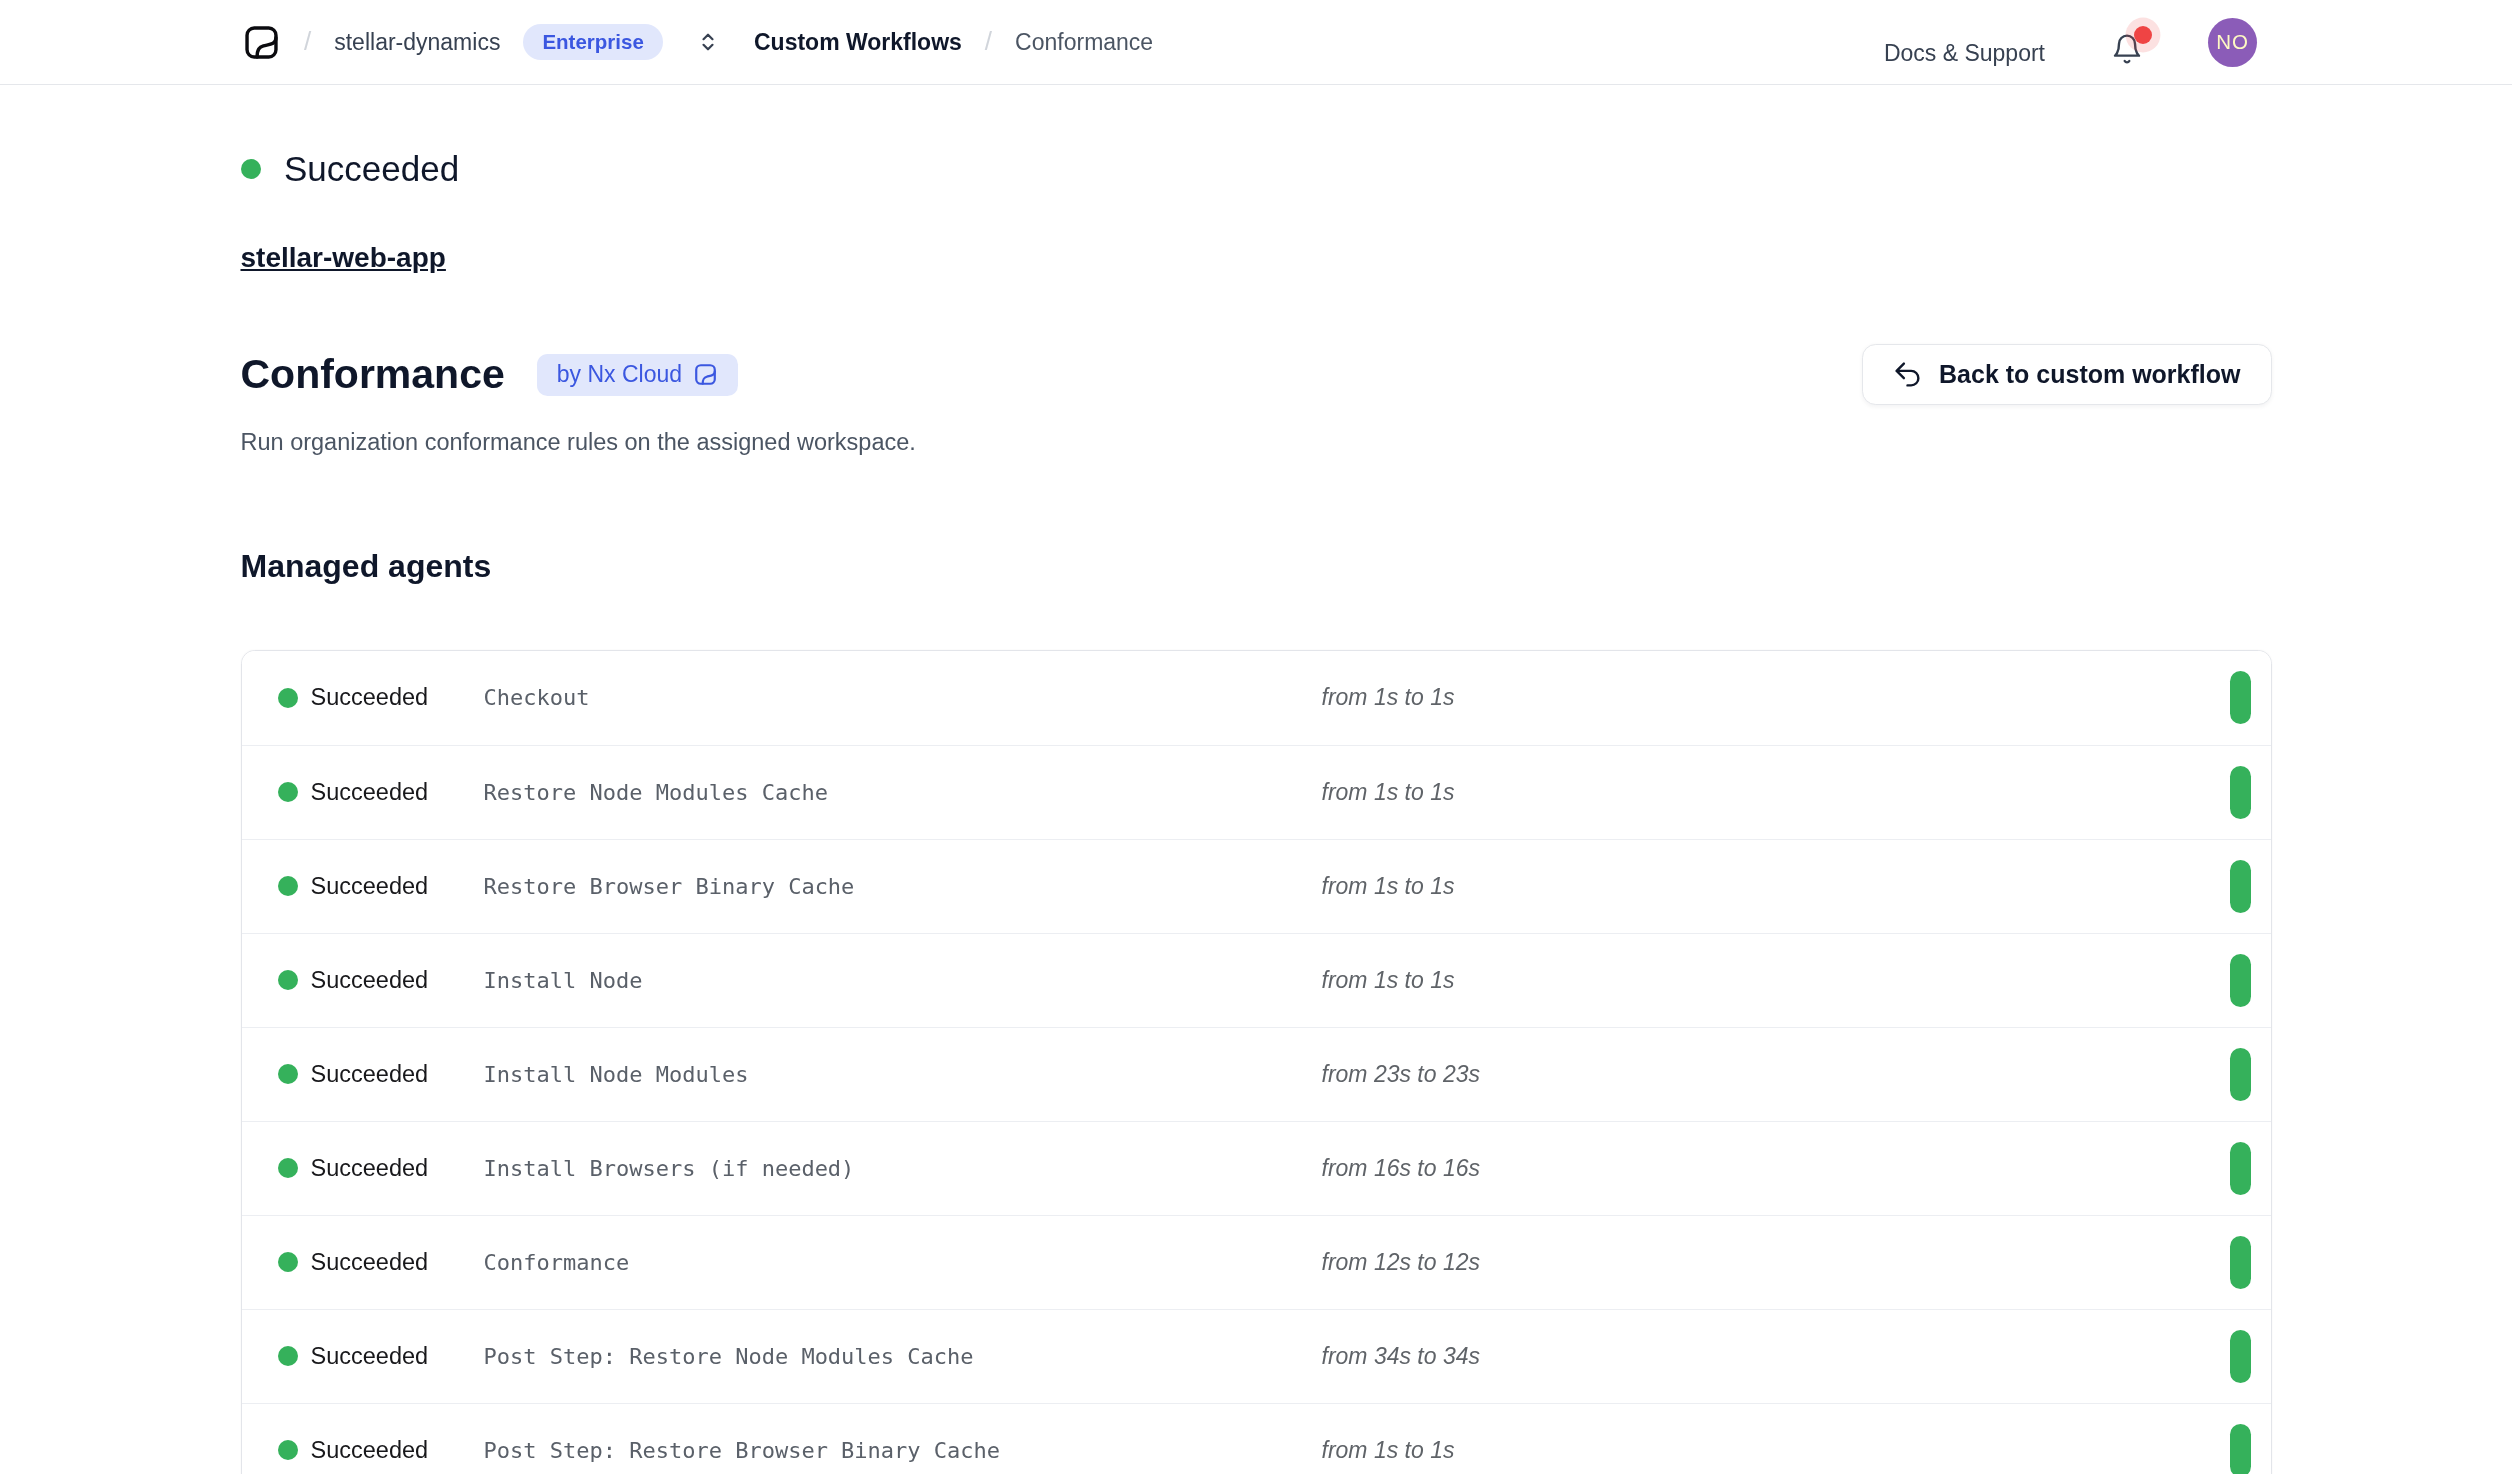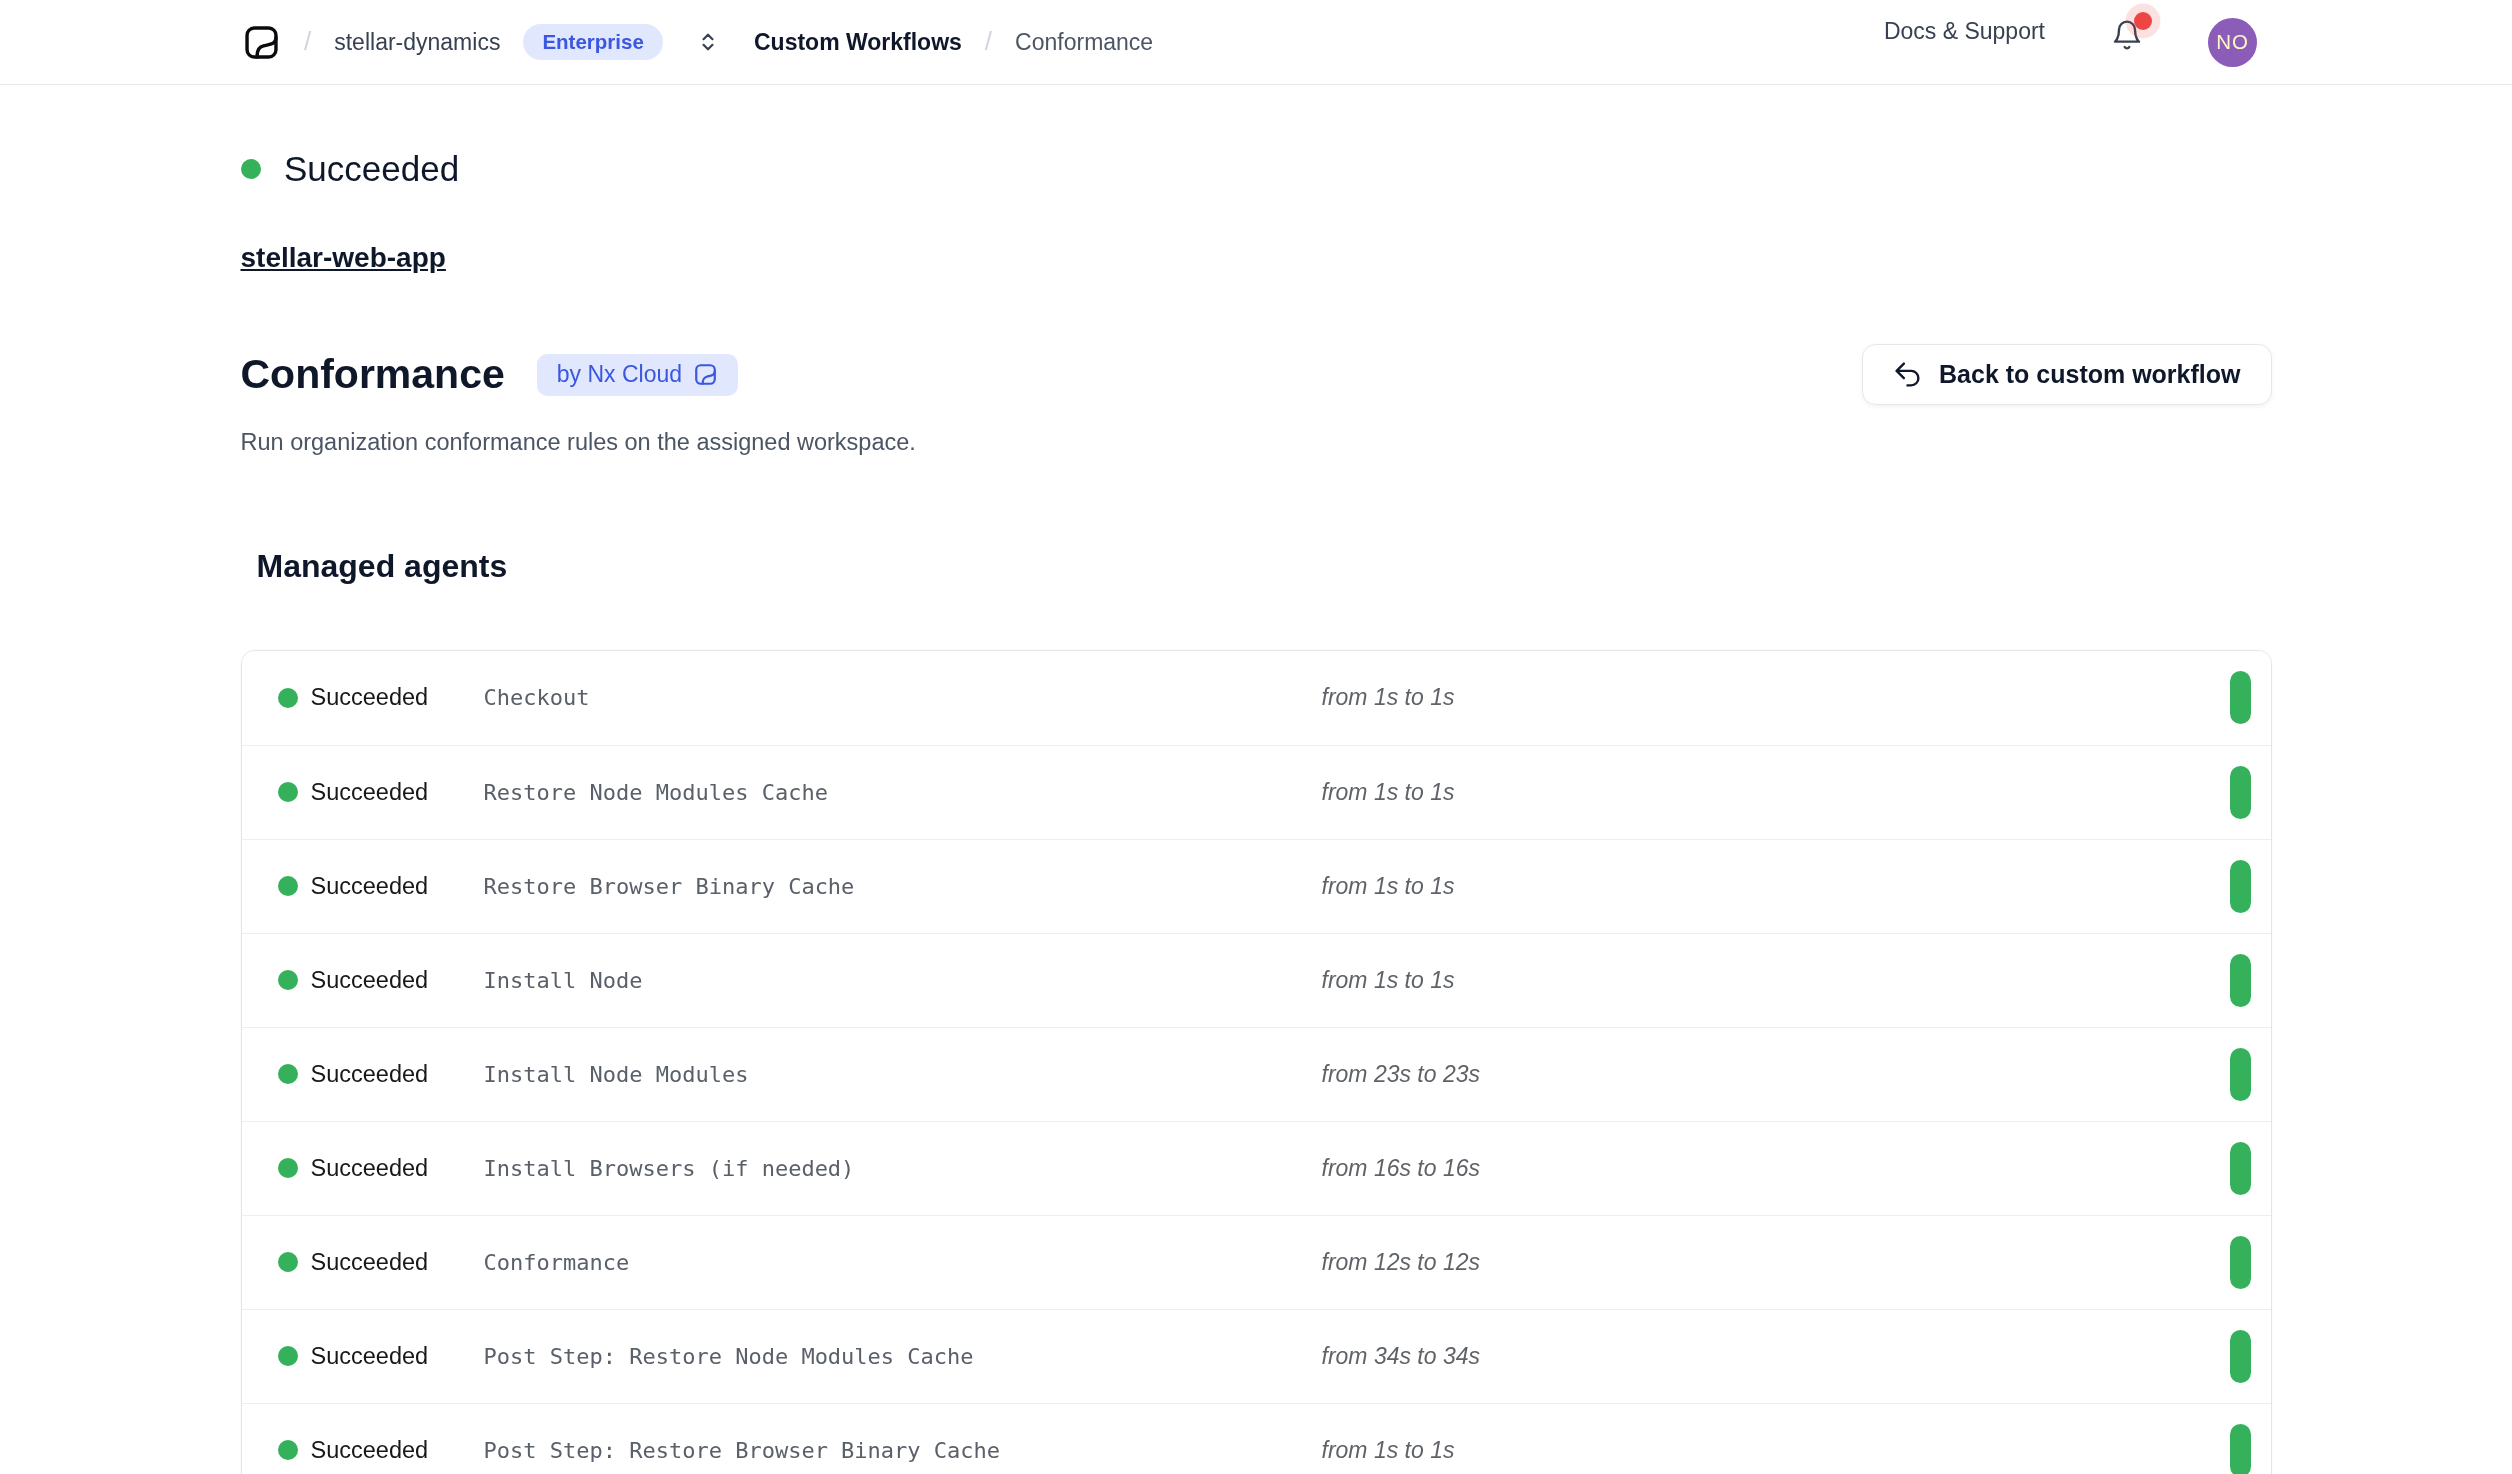--- a/index.html
+++ b/index.html
@@ -32,21 +32,21 @@
   .logo-btn{display:flex;align-items:center;}
   .slash{color:#D1D5DB;font-size:26px;font-weight:300;transform:translateY(-0.8px);}
   .crumb-org{color:var(--gray-700);}
   .badge-enterprise{
     background:var(--badge-bg);color:var(--brand-blue);
     font-size:20.5px;font-weight:700;padding:7.6px 19px;border-radius:759px;line-height:1;
   }
   .switcher{display:flex;align-items:center;margin:0 10.6px;}
   .crumb-section{color:var(--ink);font-weight:600;}
   .crumb-page{color:var(--gray-600);}
-  .top-right{display:flex;align-items:flex-start;gap:64px;}
+  .top-right{display:flex;align-items:flex-end;gap:64px;}
   .docs-link{font-size:23px;color:var(--gray-700);}
   .bell-wrap{position:relative;width:35px;height:35px;display:flex;align-items:center;justify-content:center;}
   .bell-dot{
     position:absolute;top:-6px;right:-7.6px;width:18px;height:18px;border-radius:50%;
     background:var(--alert-red);box-shadow:0 0 0 8.4px rgba(239,68,68,.16);
   }
   .avatar{
     width:49px;height:49px;border-radius:50%;background:var(--avatar-purple);
     color:#fef9c3;font-size:20.5px;font-weight:500;display:flex;align-items:center;justify-content:center;letter-spacing:0.8px;
   }
@@ -62,21 +62,21 @@
     display:inline-flex;align-items:center;gap:11.4px;background:var(--badge-bg);color:var(--brand-blue);
     font-size:23px;font-weight:500;padding:7.6px 20px;border-radius:10.6px;line-height:1.2;
   }
   .back-btn{
     display:flex;align-items:center;gap:16.7px;height:61px;padding:0 30px;
     border:1.5px solid var(--line);border-radius:13.7px;background:#fff;
     font-family:"Liberation Sans",sans-serif;font-size:25px;font-weight:700;color:var(--ink);
     box-shadow:0 1.5px 4.6px rgba(16,24,40,.05);cursor:pointer;
   }
   .description{margin-top:21px;font-size:23.5px;color:var(--gray-600);line-height:1.4;}
-  .managed-title{margin:88px 16px 0;font-size:32px;font-weight:700;line-height:1.2;}
+  .managed-title{margin:88px 0 0;font-size:32px;font-weight:700;line-height:1.2;}
   
   .card{
     margin-top:64px;border:1.5px solid #E3E5EA;border-radius:13.7px;background:#fff;
     overflow:hidden;box-shadow:0 0.8px 2.3px rgba(16,24,40,.04);
   }
   .step-row{height:94px;display:flex;align-items:center;padding:0 20px 0 36px;background:#fff;}
   .step-row + .step-row{border-top:1.5px solid var(--row-line);}
   .cell-status{flex:0 0 206px;display:flex;align-items:center;gap:13px;font-size:23.5px;font-weight:500;color:#18181B;}
   .dot-sm{width:20px;height:20px;border-radius:50%;background:var(--success-green);flex:none;}
   .cell-name{flex:0 0 792px;font-family:"DejaVu Sans Mono",monospace;font-size:22px;color:var(--gray-mono);white-space:nowrap;overflow:hidden;}

